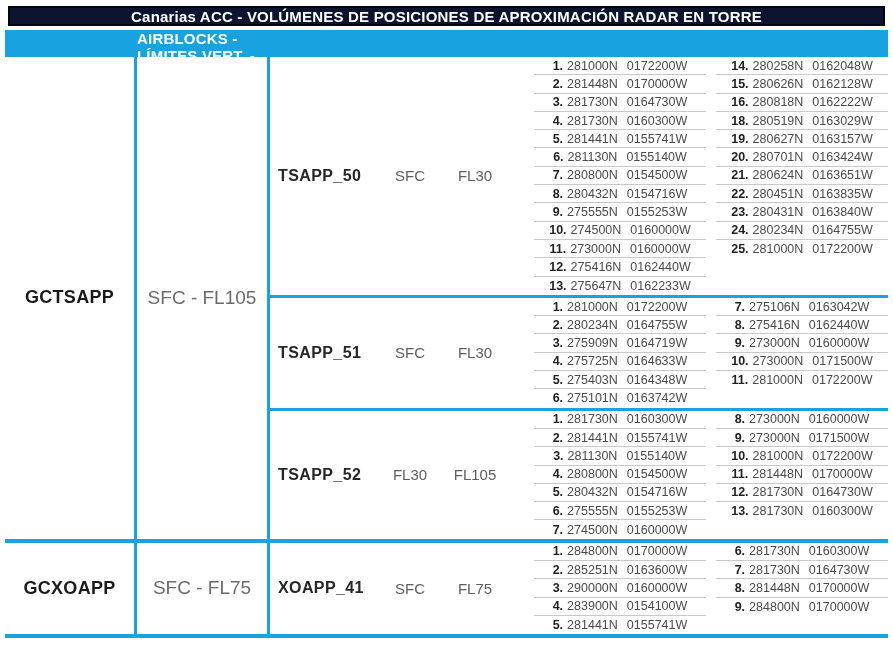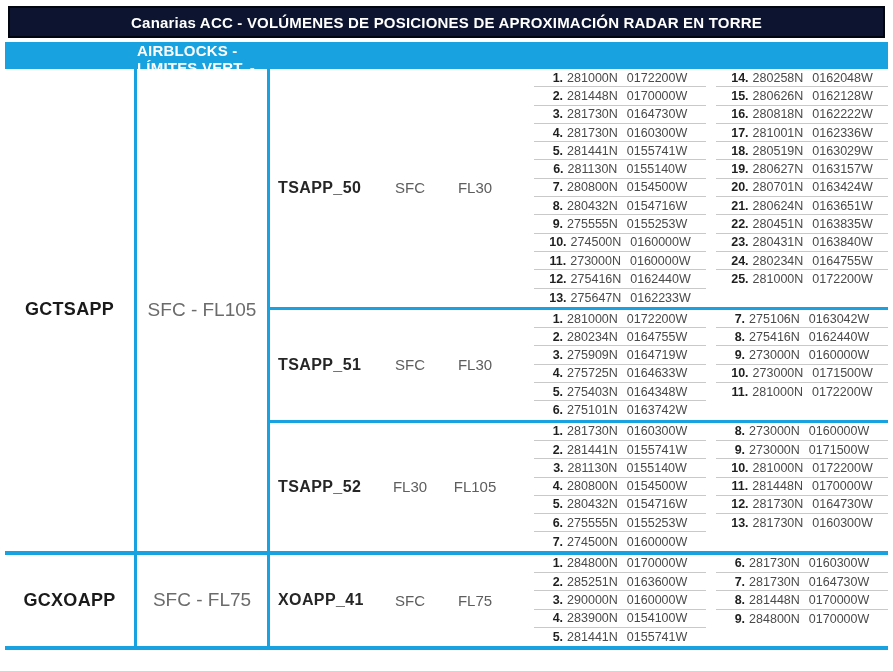--- a/index.html
+++ b/index.html
@@ -10,21 +10,21 @@
     overflow: hidden;
   }
   .page {
     width: 893px; height: 671px;
     padding: 6px 5px 0 5px;
     background: #ffffff;
   }
   
   .title-bar {
     margin: 0 3px 4px 3px;
-    height: 32px;
+    height: 20px;
     background: #0c1430;
     border: 2px solid #01050f;
     color: #ffffff;
     display: flex; align-items: center; justify-content: center;
     font-size: 15px; font-weight: bold; letter-spacing: 0.2px;
   }
   
   .col-header {
     height: 27px;
     background: #18a3e0;
@@ -187,25 +187,20 @@
     <span class="cnum">15.</span>
     <span class="clat">280626N</span>
     <span class="clon">0162128W</span>
   </div>
                 <div class="coord-row">
     <span class="cnum">16.</span>
     <span class="clat">280818N</span>
     <span class="clon">0162222W</span>
   </div>
                 <div class="coord-row">
-    <span class="cnum">17.</span>
-    <span class="clat">281001N</span>
-    <span class="clon">0162336W</span>
-  </div>
-                <div class="coord-row">
     <span class="cnum">18.</span>
     <span class="clat">280519N</span>
     <span class="clon">0163029W</span>
   </div>
                 <div class="coord-row">
     <span class="cnum">19.</span>
     <span class="clat">280627N</span>
     <span class="clon">0163157W</span>
   </div>
                 <div class="coord-row">

